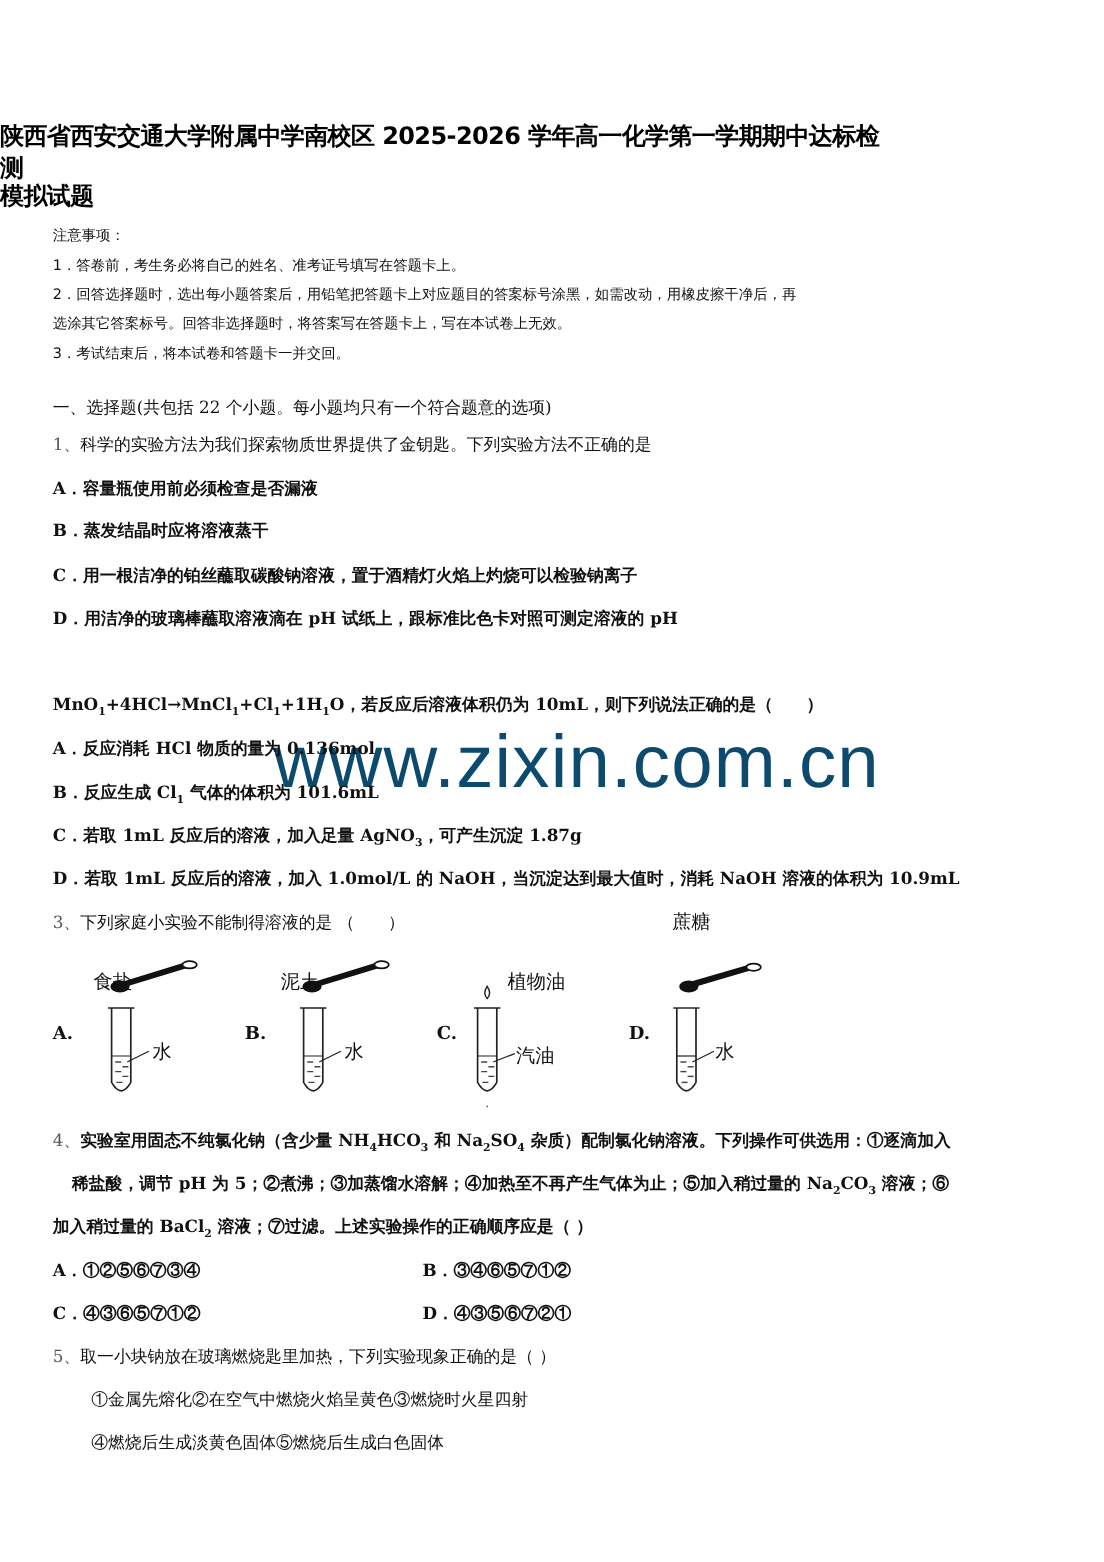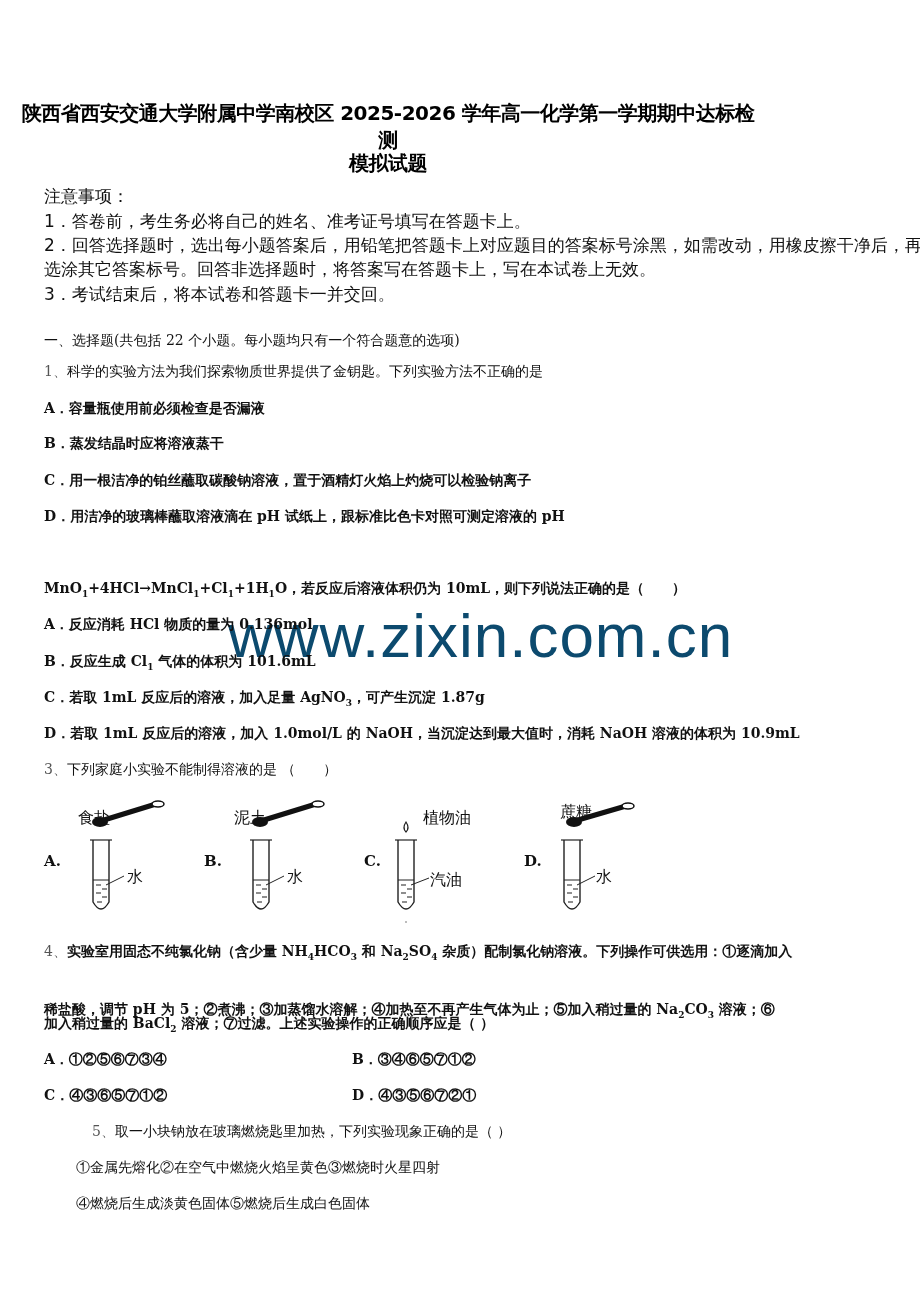--- a/index.html
+++ b/index.html
@@ -3,29 +3,29 @@
   <meta charset="utf-8">
   <style>
     html, body { margin: 0; padding: 0; background: #ffffff; }
     body {
       width: 920px; height: 1302px; position: relative; overflow: hidden;
       font-family: "DejaVu Serif", "Liberation Serif", serif;
       color: #111111;
     }
     .page { position: absolute; left: 0; top: 0; width: 920px; height: 1302px; }
     .title {
-      position: absolute; left: 12px; width: 752px; text-align: center;
+      position: absolute; left: 0; width: 752px; 
       font-family: "DejaVu Sans", "Liberation Sans", sans-serif;
       font-weight: bold; font-size: 20px; letter-spacing: -0.5px; color: #000;
     }
     .line {
       position: absolute; left: 44px; font-size: 14px; line-height: 18px; white-space: nowrap;
     }
     .bold { font-weight: bold; }
-    .notice { font-family: "DejaVu Sans", "Liberation Sans", sans-serif; font-size: 17px; }
+    .notice { font-family: "DejaVu Sans", "Liberation Sans", sans-serif; font-size: 12px; }
     .qnum { color: #555; font-weight: normal; }
     sub, sup { font-size: 9px; line-height: 0; }
     .watermark {
       position: absolute; left: 228px; top: 600px;
       font-family: "Liberation Sans", "DejaVu Sans", sans-serif;
       font-size: 62px; color: #0c4a6e; letter-spacing: 1px; pointer-events: none;
       z-index: 0;
     }
     .content { position: absolute; inset: 0; z-index: 1; }
     .figure { position: absolute; top: 800px; }
@@ -129,21 +129,21 @@
         <line x1="8" y1="85" x2="13" y2="85"></line>
           <line x1="14" y1="89" x2="19" y2="89"></line>
         <line x1="8" y1="93" x2="13" y2="93"></line>
           <line x1="14" y1="97" x2="19" y2="97"></line>
         <line x1="9" y1="102" x2="14" y2="102"></line>
       </g>
       <line x1="18" y1="85" x2="36" y2="78" stroke="#222" stroke-width="1"></line>
       <circle cx="13" cy="122" r="0.8" fill="#666"></circle>
     </svg>
 
-    <div class="tube-caption" style="left:560px; top:802px;">蔗糖</div>
+    <div class="tube-caption" style="left:560px; top:758px;">蔗糖</div>
     <div class="tube-caption" style="left:596px; top:867px;">水</div>
     <svg class="figure" style="left:560px;" width="80" height="120" viewBox="0 0 80 120">
       <ellipse cx="14" cy="22" rx="8" ry="5" fill="#111"></ellipse>
       <line x1="18" y1="20" x2="66" y2="6" stroke="#111" stroke-width="5" stroke-linecap="round"></line>
       <ellipse cx="68" cy="6" rx="6" ry="3" fill="#fff" stroke="#111" stroke-width="1.5"></ellipse>
       <line x1="1" y1="40" x2="23" y2="40" stroke="#222" stroke-width="1.2"></line>
       <path d="M4 40 L4 102 Q12 116 20 102 L20 40" fill="none" stroke="#222" stroke-width="1.4"></path>
       <line x1="4" y1="80" x2="20" y2="80" stroke="#222" stroke-width="1"></line>
       <g stroke="#444" stroke-width="1.2">
         <line x1="7" y1="85" x2="12" y2="85"></line>
@@ -151,30 +151,30 @@
         <line x1="7" y1="93" x2="12" y2="93"></line>
           <line x1="13" y1="97" x2="18" y2="97"></line>
         <line x1="8" y1="102" x2="13" y2="102"></line>
       </g>
       <line x1="17" y1="85" x2="35" y2="76" stroke="#222" stroke-width="1"></line>
     </svg>
 
     <div class="line bold" style="top:942px;">
       <span class="qnum">4、</span><span>实验室用固态不纯氯化钠（含少量 NH</span><sub>4</sub><span>HCO</span><sub>3</sub><span> 和 Na</span><sub>2</sub><span>SO</span><sub>4</sub><span> 杂质）配制氯化钠溶液。下列操作可供选用：①逐滴加入</span>
     </div>
-    <div class="line bold" style="top:1000px;">
+    <div class="line bold" style="top:978px;margin-left:16px;">
       <span>稀盐酸，调节 pH 为 5；②煮沸；③加蒸馏水溶解；④加热至不再产生气体为止；⑤加入稍过量的 Na</span><sub>2</sub><span>CO</span><sub>3</sub><span> 溶液；⑥</span>
     </div>
     <div class="line bold" style="top:1014px;">
       <span>加入稍过量的 BaCl</span><sub>2</sub><span> 溶液；⑦过滤。上述实验操作的正确顺序应是（ ）</span>
     </div>
     <div class="line bold" style="top:1050px;">A．①②⑤⑥⑦③④</div>
     <div class="line bold opt-col2" style="top:1050px;">B．③④⑥⑤⑦①②</div>
     <div class="line bold" style="top:1086px;">C．④③⑥⑤⑦①②</div>
     <div class="line bold opt-col2" style="top:1086px;">D．④③⑤⑥⑦②①</div>
 
-    <div class="line" style="top:1122px;margin-left:48px;">
+    <div class="line" style="top:1122px;">
       <span class="qnum">5、</span><span>取一小块钠放在玻璃燃烧匙里加热，下列实验现象正确的是（ ）</span>
     </div>
     <div class="line" style="top:1158px; left:76px;">①金属先熔化②在空气中燃烧火焰呈黄色③燃烧时火星四射</div>
     <div class="line" style="top:1194px; left:76px;">④燃烧后生成淡黄色固体⑤燃烧后生成白色固体</div>
   </div>
 </div>
 
 </body></html>

